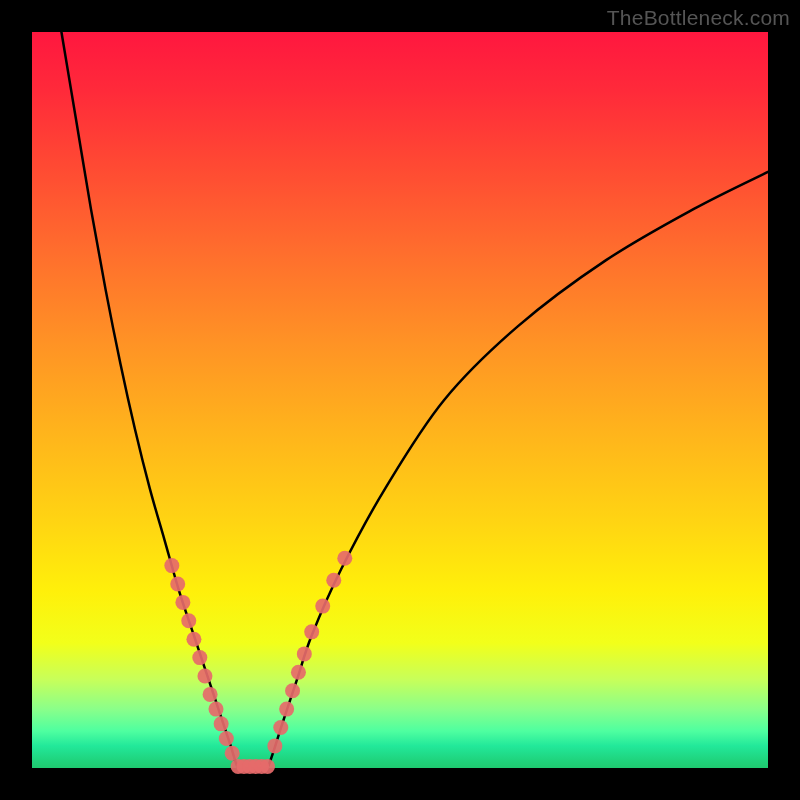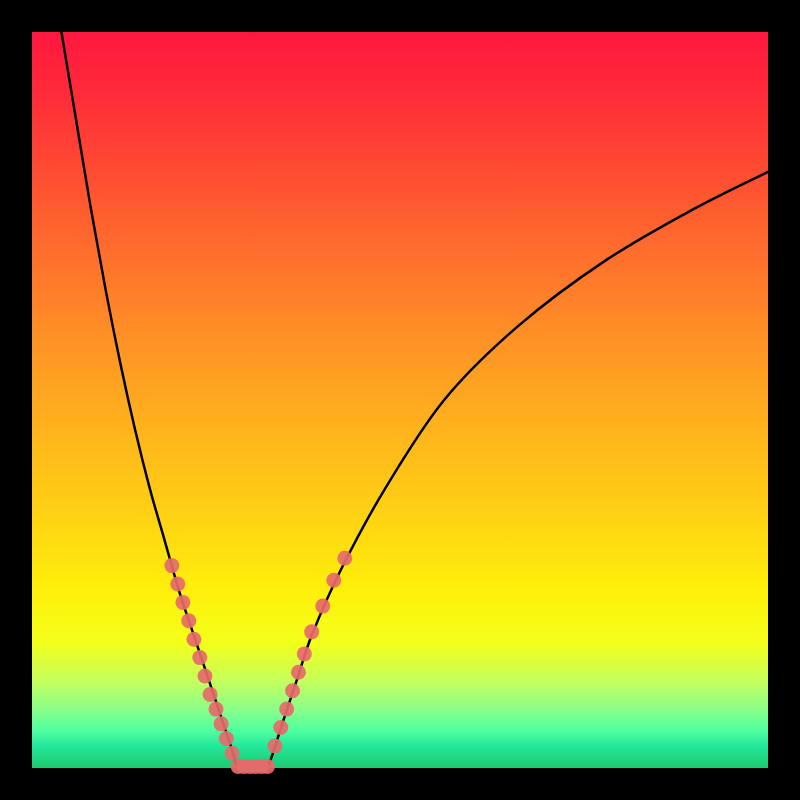--- a/index.html
+++ b/index.html
@@ -91,13 +91,14 @@
           <circle cx="260.544" cy="658.72" r="7.5" fill="#e66a6a" fill-opacity="0.92"></circle>
           <circle cx="266.432" cy="640.3199999999999" r="7.5" fill="#e66a6a" fill-opacity="0.92"></circle>
           <circle cx="272.32" cy="621.92" r="7.5" fill="#e66a6a" fill-opacity="0.92"></circle>
           <circle cx="279.68" cy="599.84" r="7.5" fill="#e66a6a" fill-opacity="0.92"></circle>
           <circle cx="290.72" cy="574.08" r="7.5" fill="#e66a6a" fill-opacity="0.92"></circle>
           <circle cx="301.76" cy="548.3199999999999" r="7.5" fill="#e66a6a" fill-opacity="0.92"></circle>
           <circle cx="312.8" cy="526.24" r="7.5" fill="#e66a6a" fill-opacity="0.92"></circle>
         </g>
     </svg>
   </div>
+  <div class="watermark">TheBottleneck.com</div>
 </div>
 
 </body></html>

